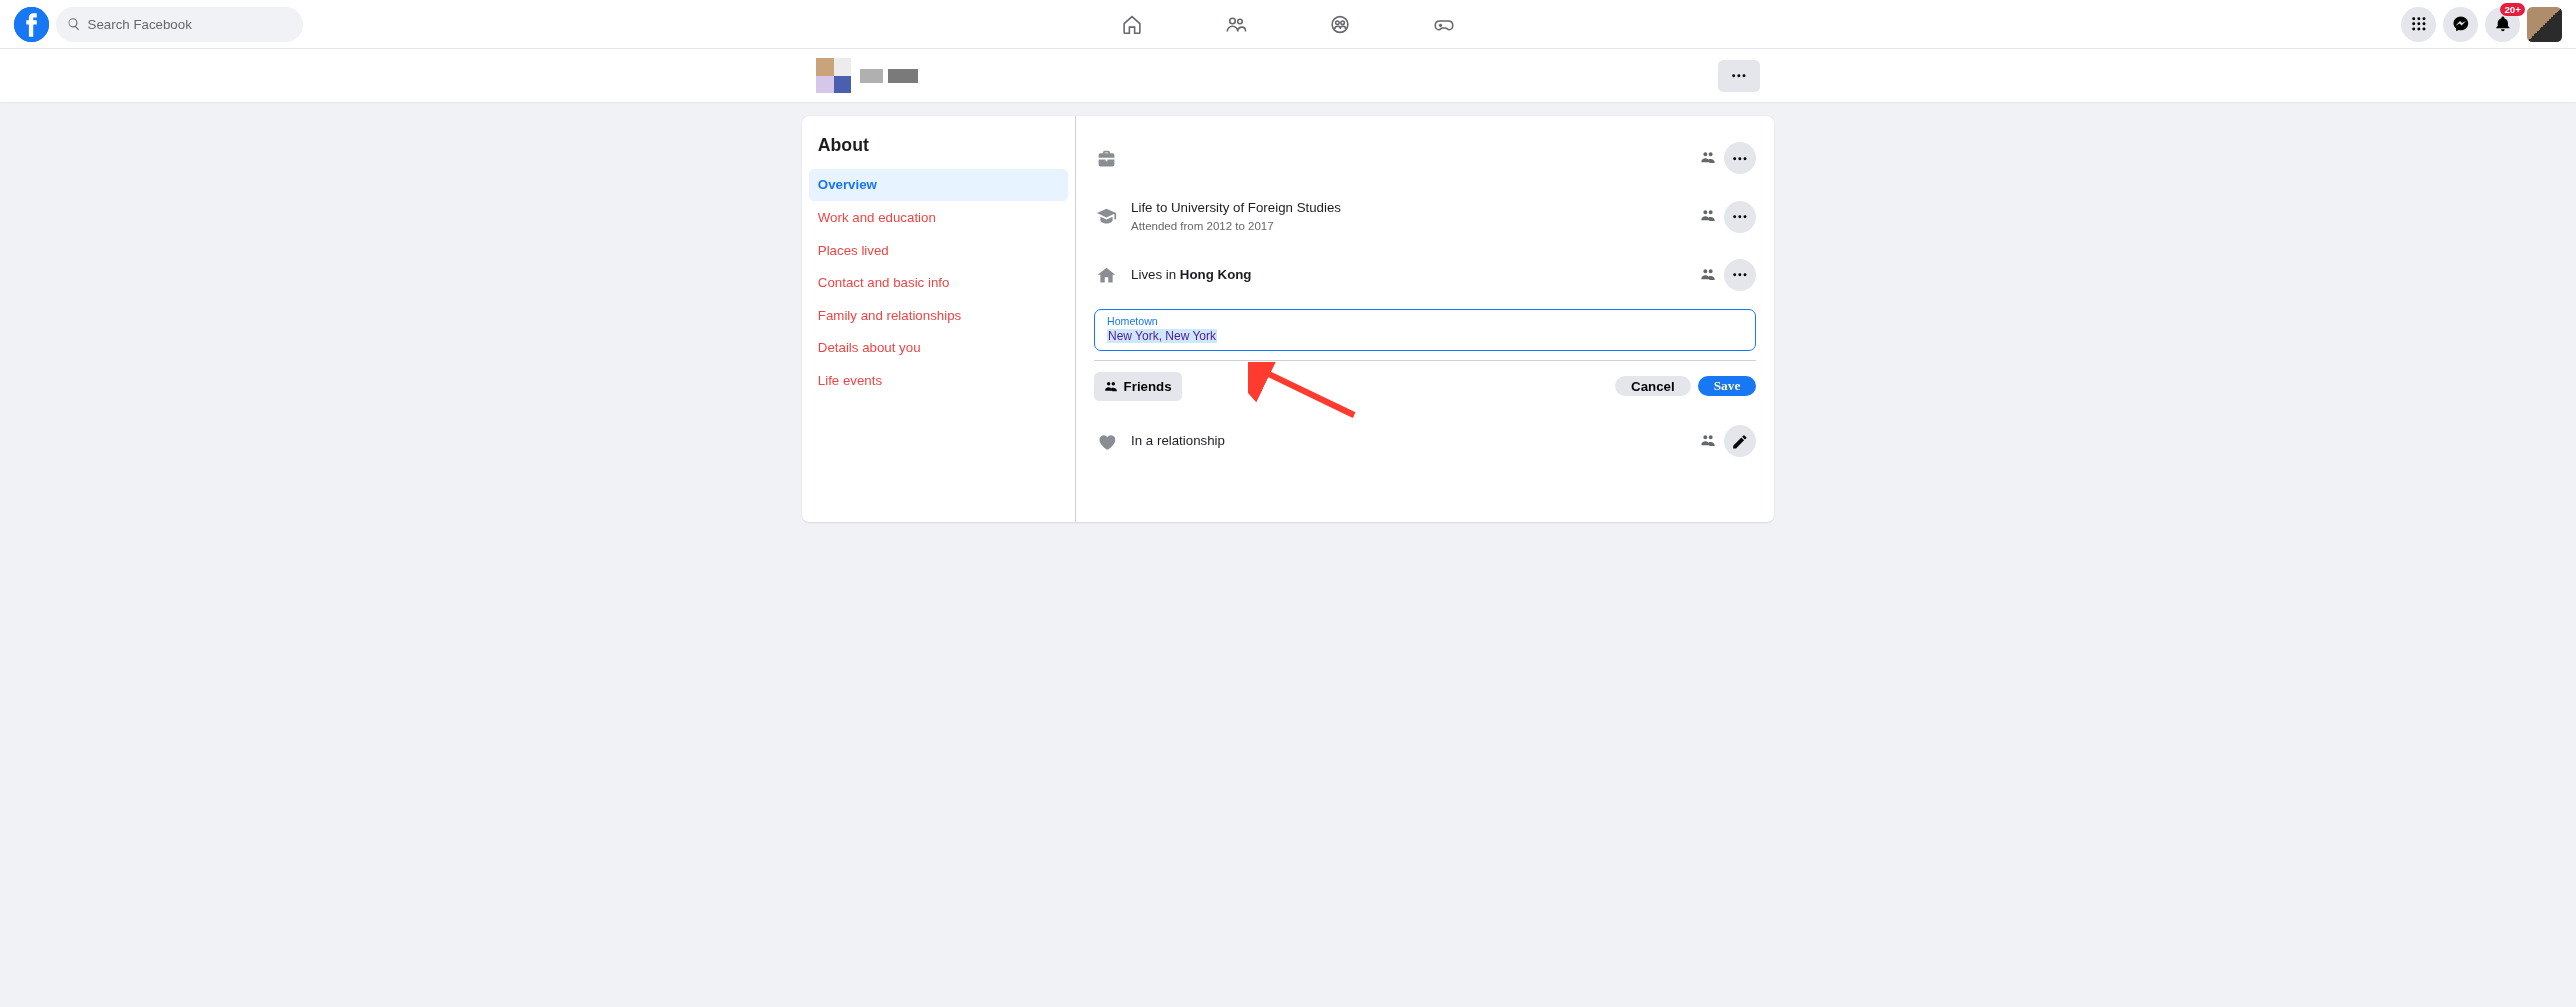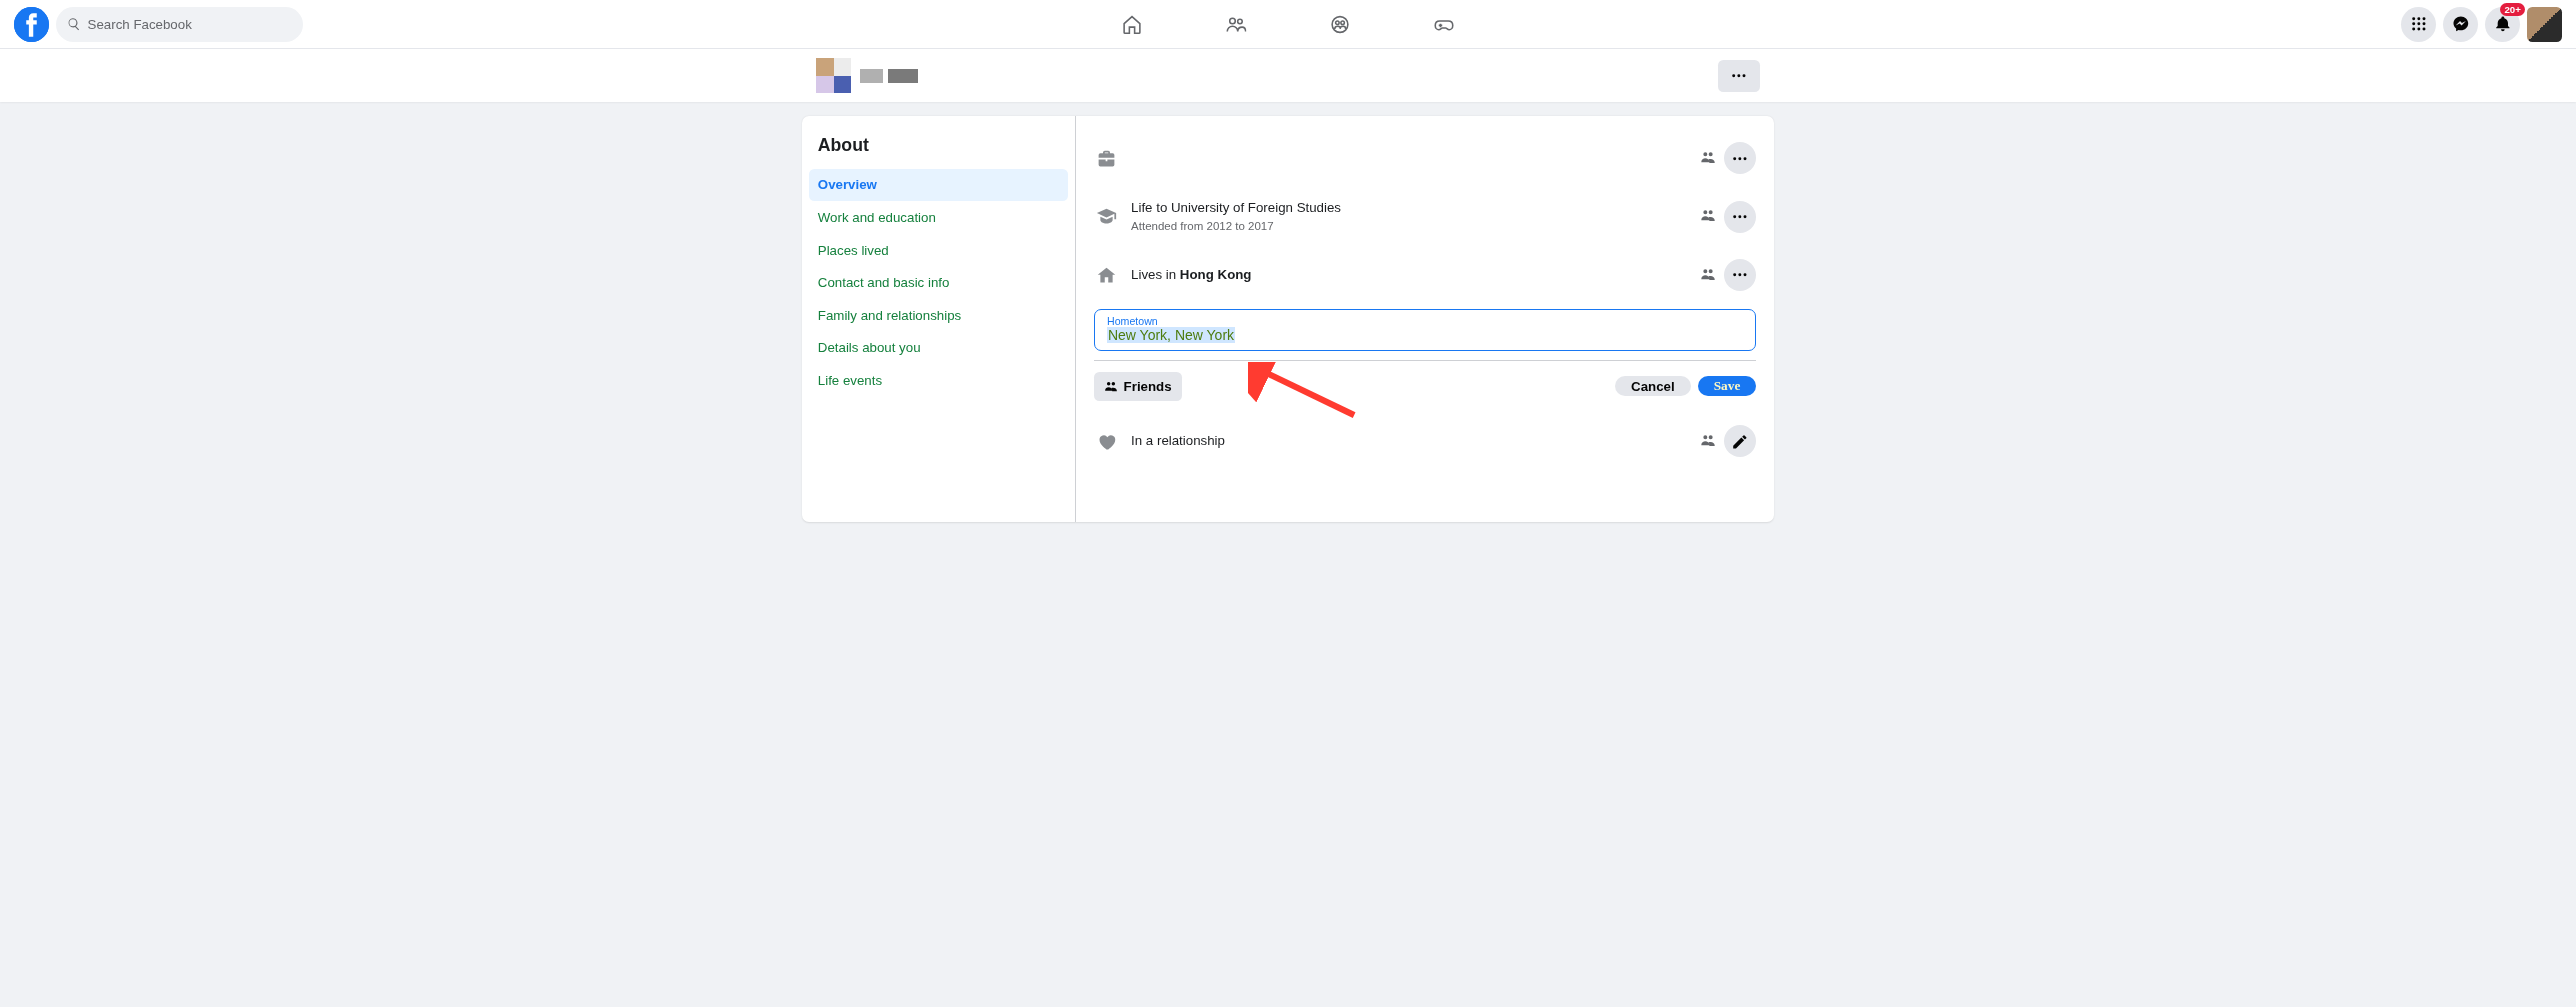--- a/index.html
+++ b/index.html
@@ -84,21 +84,21 @@
     overflow: visible;
   }
   .sidebar {
     width: 274px; border-right: 0.9px solid #ced0d4; padding: 14px 7px;
   }
   .sidebar h2 {
     font-size: 17.7px; font-weight: 700; padding: 5.3px 8.8px 12.4px;
   }
   .side-item {
     padding: 8.8px 8.8px; border-radius: 5.3px; font-size:13.3px;
-    color:#15803d; cursor:pointer; font-weight:500;
+    color:#ef4444; cursor:pointer; font-weight:500;
   }
   .side-item.active {
     background:#e7f3ff; color:#1877f2; font-weight:600;
   }
   .main {
     flex:1; padding: 14px 17.7px 21px;
   }
   .info-row {
     display:flex; align-items:center; padding: 12.4px 0;
     gap: 12.4px;
@@ -116,21 +116,21 @@
     display:flex; align-items:center; justify-content:center; cursor:pointer;
   }
   .row-more svg { width:17.7px; height:17.7px; fill:#050505; }
   
   .field-wrap {
     border: 1.3px solid #1877f2; border-radius: 7px;
     padding: 5.3px 12.4px 7px; margin: 5.3px 0 8.8px;
   }
   .field-label { font-size:10.6px; color:#1877f2; font-weight:500; }
   .field-value {
-    font-size:14px; color:#4d7c0f; display:inline;
+    font-size:12px; color:#4c1d95; display:inline;
     background:#cfe6ff; padding: 0 0.9px;
   }
   .hr { border:none; border-top:0.9px solid #ced0d4; margin: 3.5px 0 10.6px; }
   .action-bar {
     display:flex; align-items:center; justify-content:space-between;
   }
   .chip-btn {
     background:#e4e6eb; border:none; border-radius:5.3px;
     padding: 7px 10.6px; font-size:13.3px; font-weight:600; color:#050505;
     display:flex; align-items:center; gap:5.3px; cursor:pointer;

